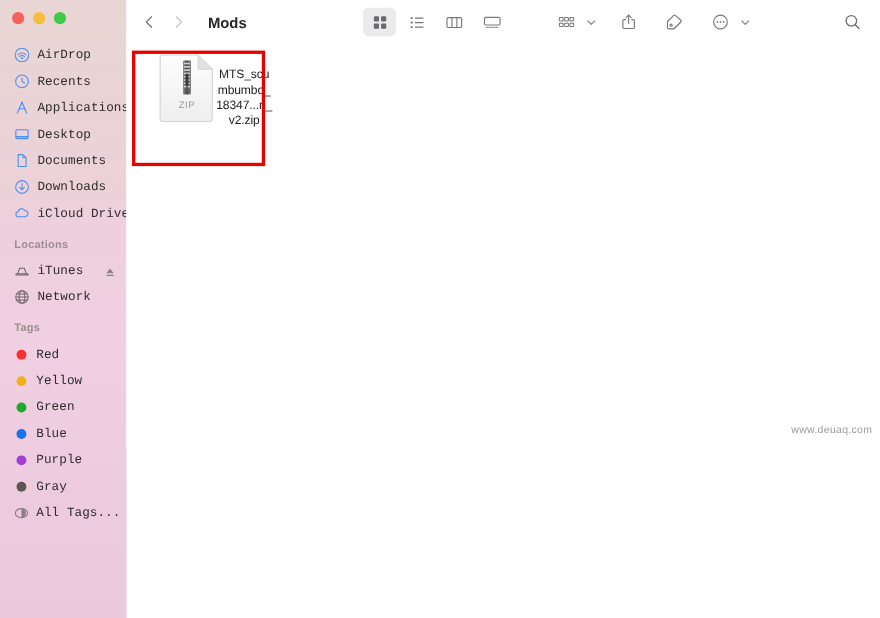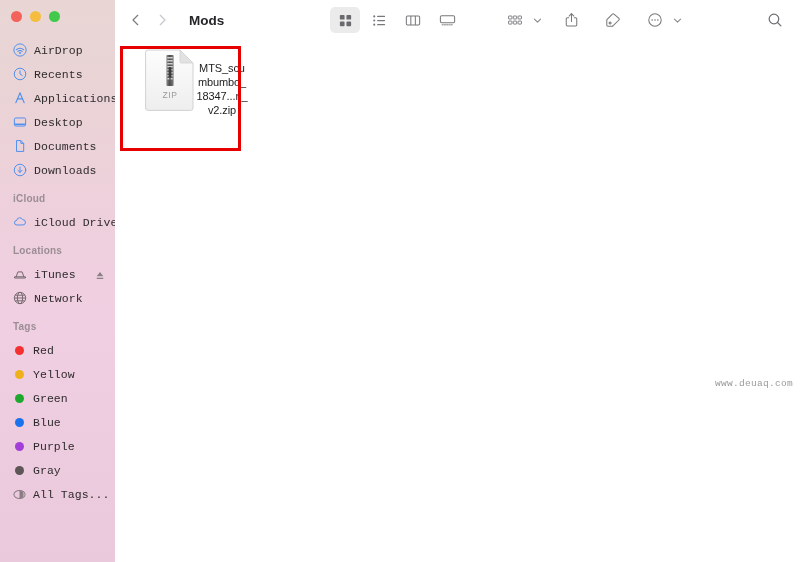--- a/index.html
+++ b/index.html
@@ -221,27 +221,26 @@
     width: 121px;
     height: 105px;
     border: 3px solid #e70000;
     pointer-events: none;
     z-index: 10;
   }
 
   #watermark {
     position: absolute;
     right: 7px;
-    bottom: 20px;
+    bottom: 12px;
     font-size: 9.5px;
     color: #9a9a9e;
     letter-spacing: 0.3px;
     white-space: nowrap;
     z-index: 20;
-    font-family: Liberation Mono, monospace;
   }
 </style>
 </head>
 <body>
 
 <div id="finder-window">
 
   <div id="sidebar">
 
     <div class="traffic-lights">
@@ -308,21 +307,20 @@
       <span class="sb-icon">
         <svg width="14" height="14" viewBox="0 0 16 16" fill="none" stroke="#4b8ff0" stroke-width="1.1" stroke-linecap="round" stroke-linejoin="round">
           <circle cx="8" cy="8" r="6.6"></circle>
           <path d="M8 4.6v6"></path>
           <path d="M5.6 8.3L8 10.7l2.4-2.4"></path>
         </svg>
       </span>
       <span class="sb-label">Downloads</span>
     </div>
 
-    <div class="sb-section-title">iCloud</div>
 
     <div class="sb-item">
       <span class="sb-icon">
         <svg width="14" height="14" viewBox="0 0 16 16" fill="none" stroke="#4b8ff0" stroke-width="1.1" stroke-linejoin="round">
           <path d="M4.4 11.4a2.6 2.6 0 01-.2-5.2 3.5 3.5 0 016.7-.9 2.3 2.3 0 01.5 6.1z"></path>
         </svg>
       </span>
       <span class="sb-label">iCloud Drive</span>
     </div>
 

